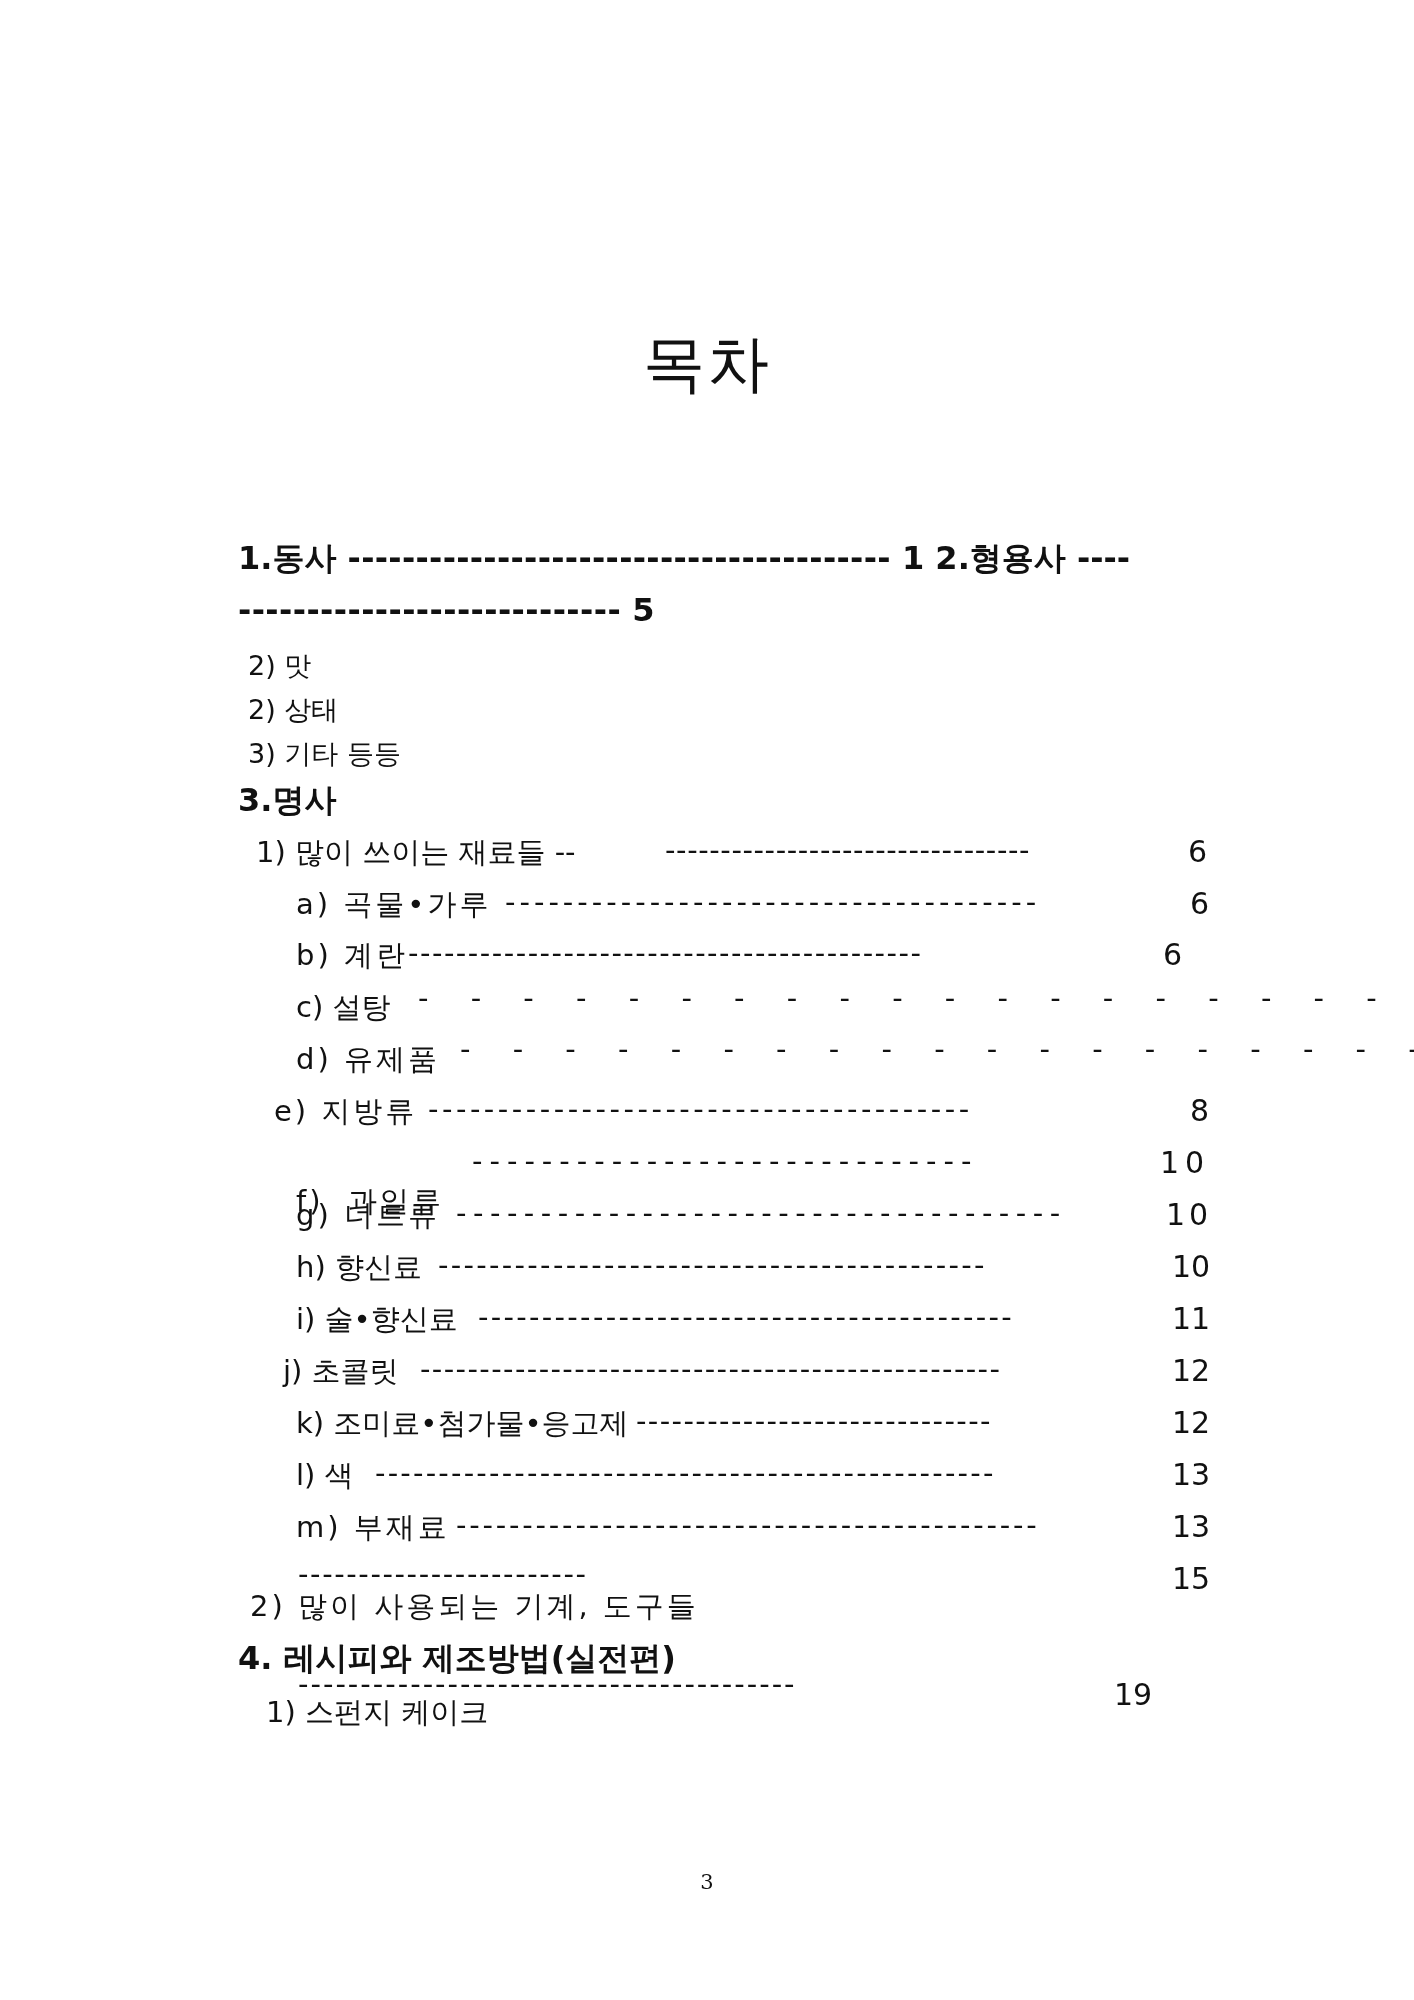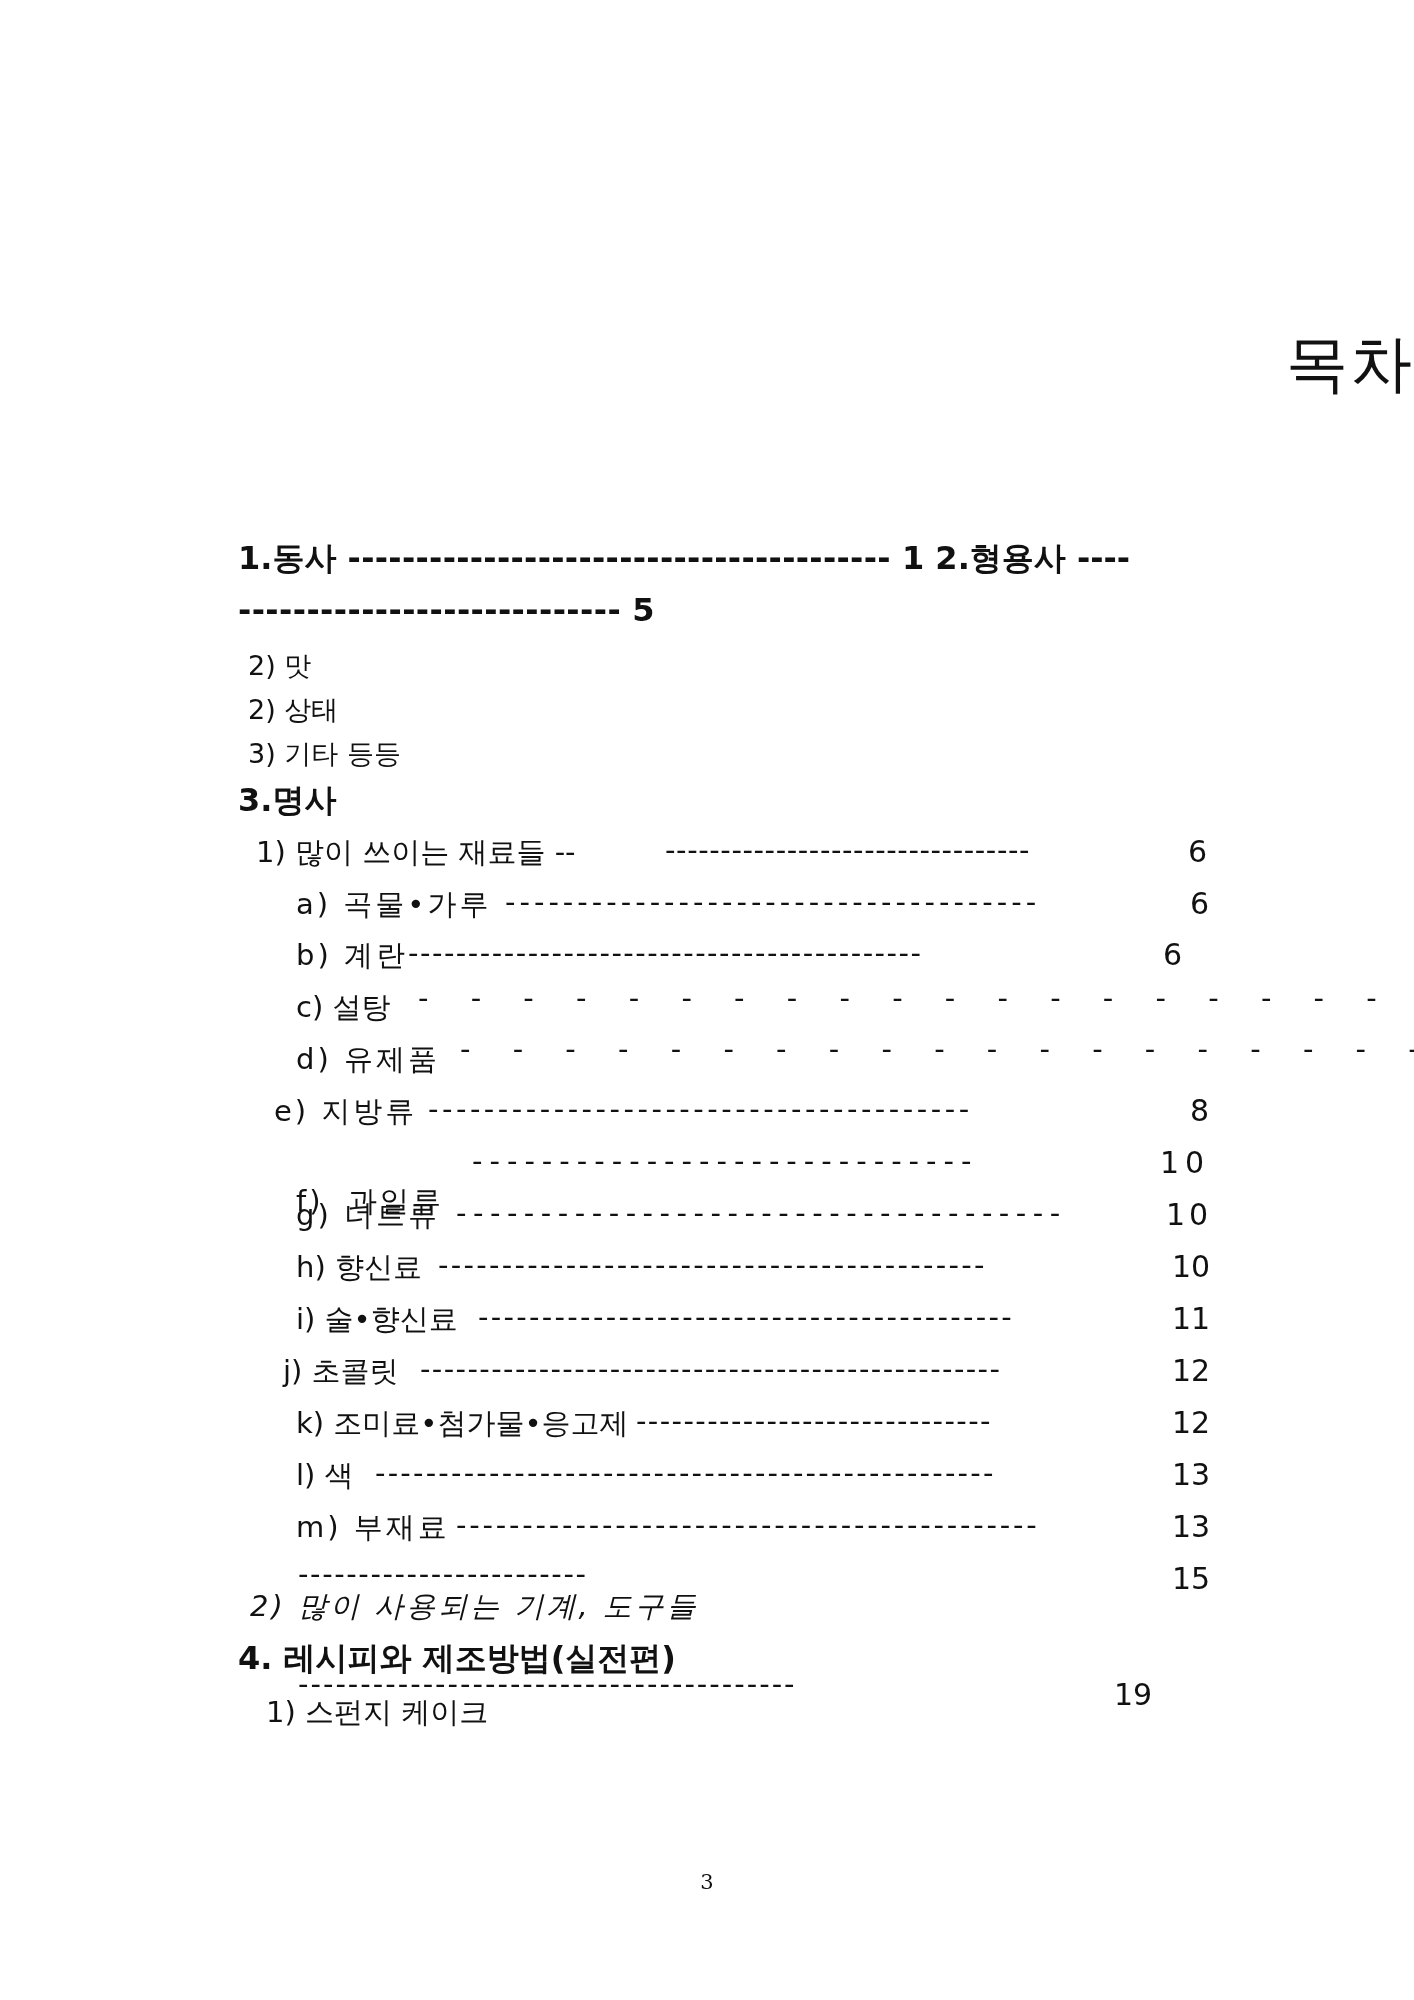--- a/index.html
+++ b/index.html
@@ -1,18 +1,18 @@
 <!DOCTYPE html>
 <html><head>
 <meta charset="utf-8">
 <style>
   html, body { margin: 0; padding: 0; background: #ffffff; }
   body { width: 1414px; height: 2000px; position: relative; overflow: hidden;
          font-family: "DejaVu Sans", "Liberation Sans", sans-serif; color: #111; }
-  .page-title { position: absolute; left: 0; width: 1414px; top: 322px; text-align: right;
+  .page-title { position: absolute; left: 0; width: 1414px; top: 322px; text-align: center;
                 font-size: 62px; font-weight: 400; letter-spacing: 2px; }
   .line { position: absolute; white-space: pre; font-size: 29px; line-height: 36px; }
   .big { font-size: 32px; font-weight: bold; }
   .small { font-size: 27px; }
   .wide { letter-spacing: 3px; }
   .num { position: absolute; font-size: 30px; line-height: 36px; }
   .dash { position: absolute; white-space: pre; font-size: 29px; line-height: 36px; letter-spacing: 0.6px; overflow: hidden; }
   .dash-sparse { position: absolute; white-space: pre; font-size: 29px; line-height: 36px; letter-spacing: 15px; overflow: hidden; }
   .footer { position: absolute; left: 0; width: 1414px; top: 1870px; text-align: center;
             font-family: "DejaVu Serif", serif; font-size: 21px; }
@@ -81,20 +81,20 @@
 <div class="line" style="left:296px; top:1457px;">l) 색 </div>
 <div class="dash" style="left:375px; top:1455px; width:755px; letter-spacing:2.2px;">-------------------------------------------------</div>
 <div class="num" style="left:1172px; top:1457px;">13</div>
 
 <div class="line wide" style="left:296px; top:1509px;">m) 부재료 </div>
 <div class="dash" style="left:456px; top:1507px; width:732px; letter-spacing:2.8px;">--------------------------------------------</div>
 <div class="num" style="left:1172px; top:1509px;">13</div>
 
 <div class="dash" style="left:298px; top:1556px; width:380px; letter-spacing:1.6px;">------------------------</div>
 <div class="num" style="left:1172px; top:1561px;">15</div>
-<div class="line wide" style="left:250px; top:1588px;font-style:italic;">2) 많이 사용되는 기계, 도구들</div>
+<div class="line wide" style="left:250px; top:1588px;">2) 많이 사용되는 기계, 도구들</div>
 
 <div class="line big" style="left:238px; top:1640px;">4. 레시피와 제조방법(실전편)</div>
 <div class="dash" style="left:298px; top:1666px; width:590px; letter-spacing:2px;">----------------------------------------</div>
 <div class="num" style="left:1114px; top:1666px;margin-top:11px;">19</div>
 <div class="line" style="left:250px; top:1694px;margin-left:16px;">1) 스펀지 케이크</div>
 
 <div class="footer">3</div>
 
 </body></html>

